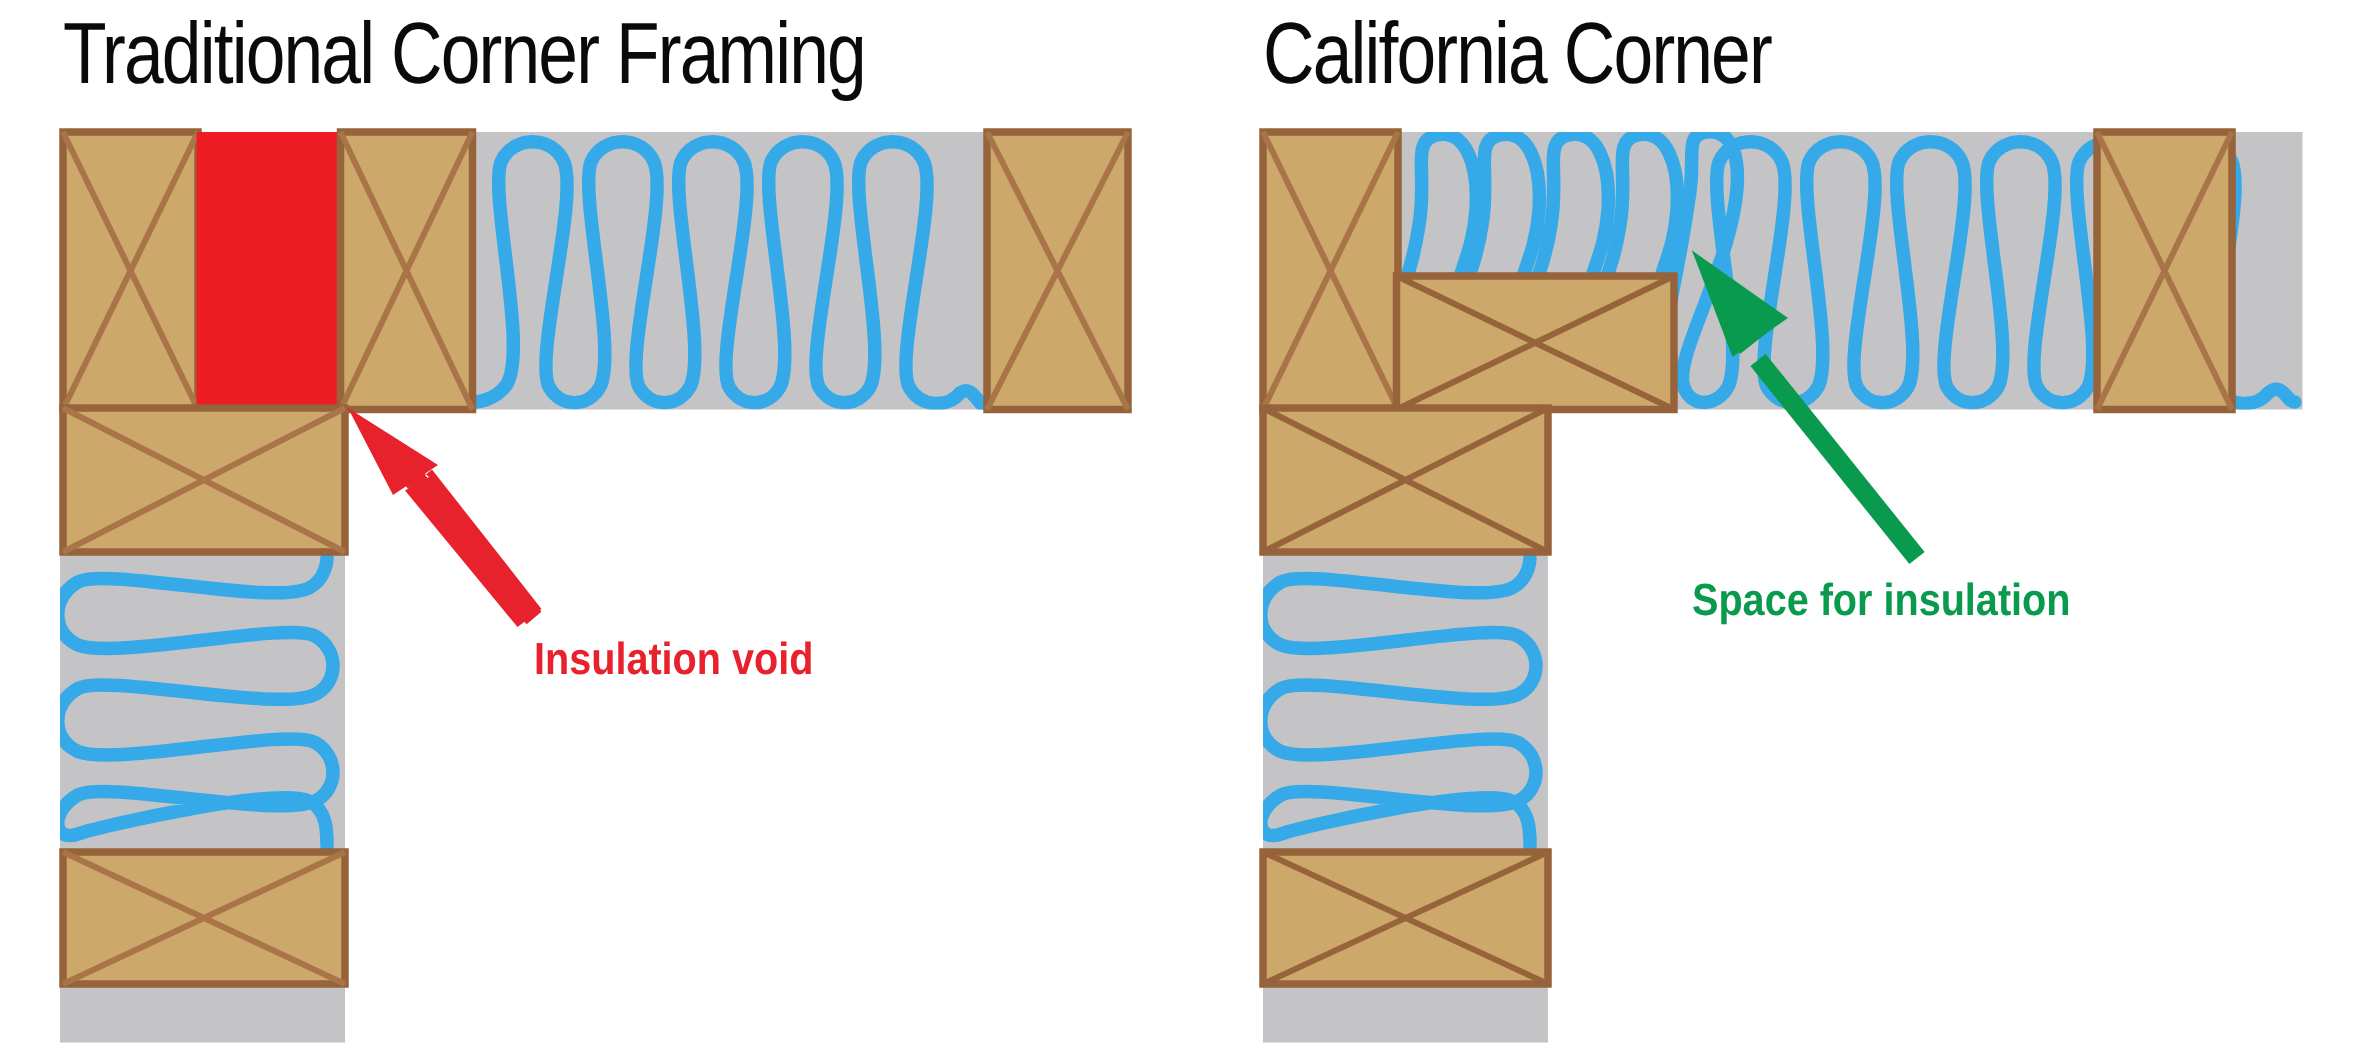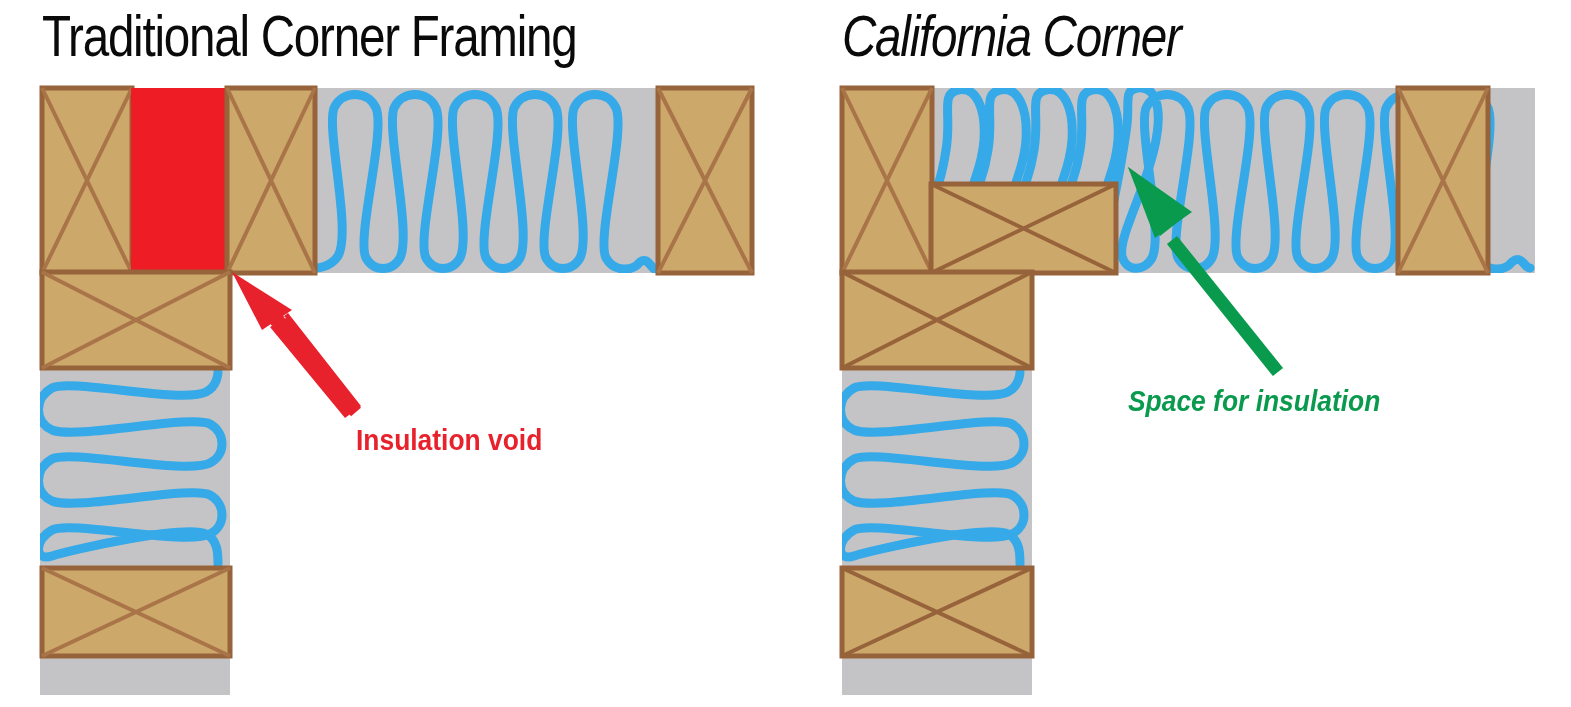--- a/index.html
+++ b/index.html
@@ -19,21 +19,21 @@
     left: 0; top: 0;
     width: 1571px;
     height: 697px;
   }
   .panel {
     position: absolute;
     top: 0;
     height: 707px;
   }
   #panel-left  { left: 0;   width: 800px; }
-  #panel-right { left: 800px; width: 771px; font-style: italic; }
+  #panel-right { left: 800px; width: 771px; }
 
   .panel-title {
     position: absolute;
     top: 6px;
     font-family: "Liberation Sans Narrow", "Liberation Sans", sans-serif;
     font-size: 58px;
     font-weight: 400;
     letter-spacing: -1.5px;
     color: #0a0a0a;
     white-space: nowrap;

